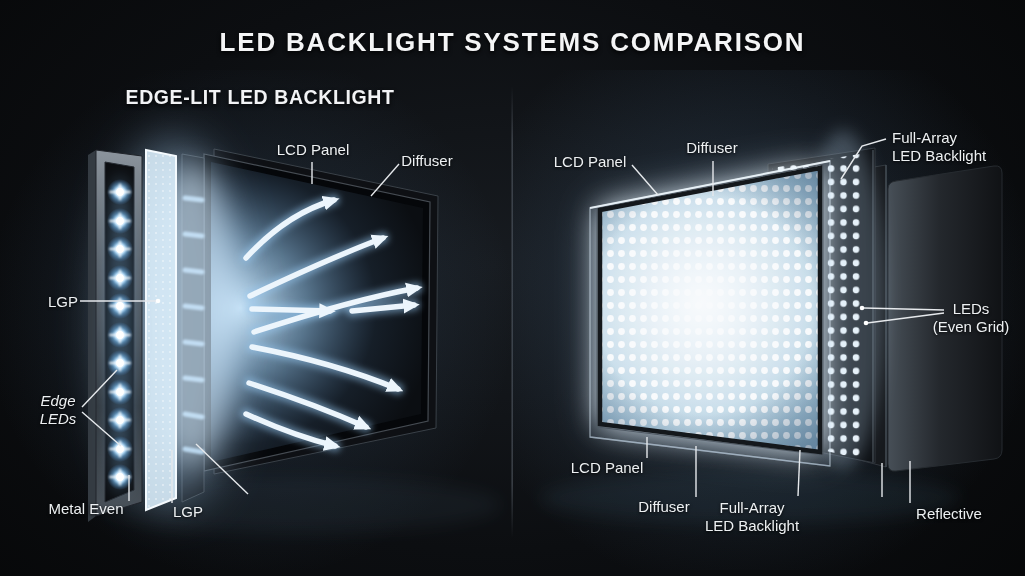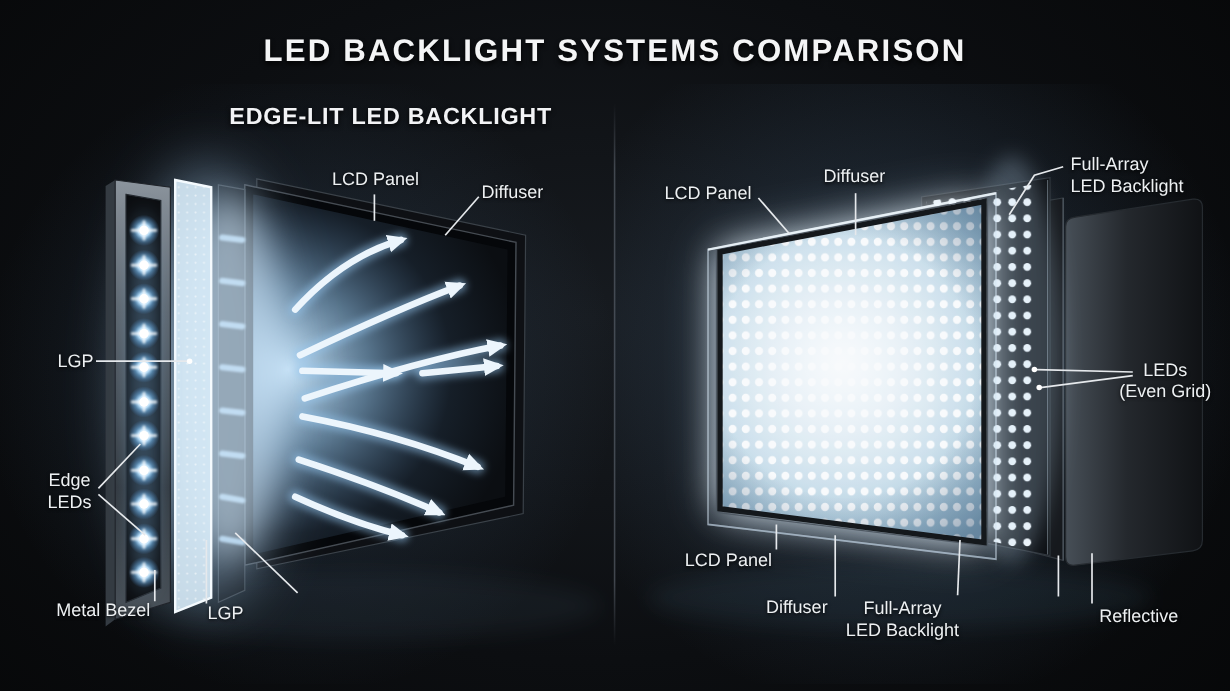--- a/index.html
+++ b/index.html
@@ -14,21 +14,21 @@
   .title{
     position:absolute;left:0;top:27px;width:1025px;text-align:center;
     font-size:26px;font-weight:700;letter-spacing:1.8px;color:#f4f5f6;
     text-shadow:0 2px 4px rgba(0,0,0,.9);
   }
   .heading{
     position:absolute;top:86px;width:400px;text-align:center;
     font-size:19.5px;font-weight:700;letter-spacing:.6px;color:#f2f3f5;
     text-shadow:0 2px 4px rgba(0,0,0,.9);
   }
-  .heading.left{left:60px;text-align:right;}
+  .heading.left{left:60px;}
   .heading.right{left:569px;}
   .label{
     position:absolute;font-size:15px;line-height:17.5px;font-weight:400;
     color:#edf0f2;text-align:center;white-space:pre-line;
     text-shadow:0 1px 3px rgba(0,0,0,.85);
   }
   .label.al{text-align:left;}
   .label.ar{text-align:right;}
 </style>
 </head>
@@ -272,23 +272,23 @@
       <circle cx="866" cy="323" r="2.3" fill="#ffffff"></circle>
     </g>
   </svg>
 
   <div class="title">LED BACKLIGHT SYSTEMS COMPARISON</div>
   <div class="heading left">EDGE-LIT LED BACKLIGHT</div>
 
   <div class="label" style="left:263px;top:141px;width:100px;">LCD Panel</div>
   <div class="label" style="left:377px;top:152px;width:100px;">Diffuser</div>
   <div class="label ar" style="left:16px;top:293px;width:62px;">LGP</div>
-  <div class="label" style="left:18px;top:392px;width:80px;">Edge
+  <div class="label" style="left:18px;top:392px;width:80px;font-style:italic;">Edge
 LEDs</div>
-  <div class="label" style="left:25px;top:500px;width:122px;">Metal Bezel</div>
+  <div class="label" style="left:25px;top:500px;width:122px;">Metal Even</div>
   <div class="label" style="left:157px;top:503px;width:62px;">LGP</div>
 
   <div class="label" style="left:540px;top:153px;width:100px;">LCD Panel</div>
   <div class="label" style="left:662px;top:139px;width:100px;">Diffuser</div>
   <div class="label al" style="left:892px;top:129px;width:118px;">Full-Array
 LED Backlight</div>
   <div class="label" style="left:920px;top:300px;width:102px;">LEDs
 (Even Grid)</div>
   <div class="label" style="left:557px;top:459px;width:100px;">LCD Panel</div>
   <div class="label" style="left:614px;top:498px;width:100px;">Diffuser</div>

